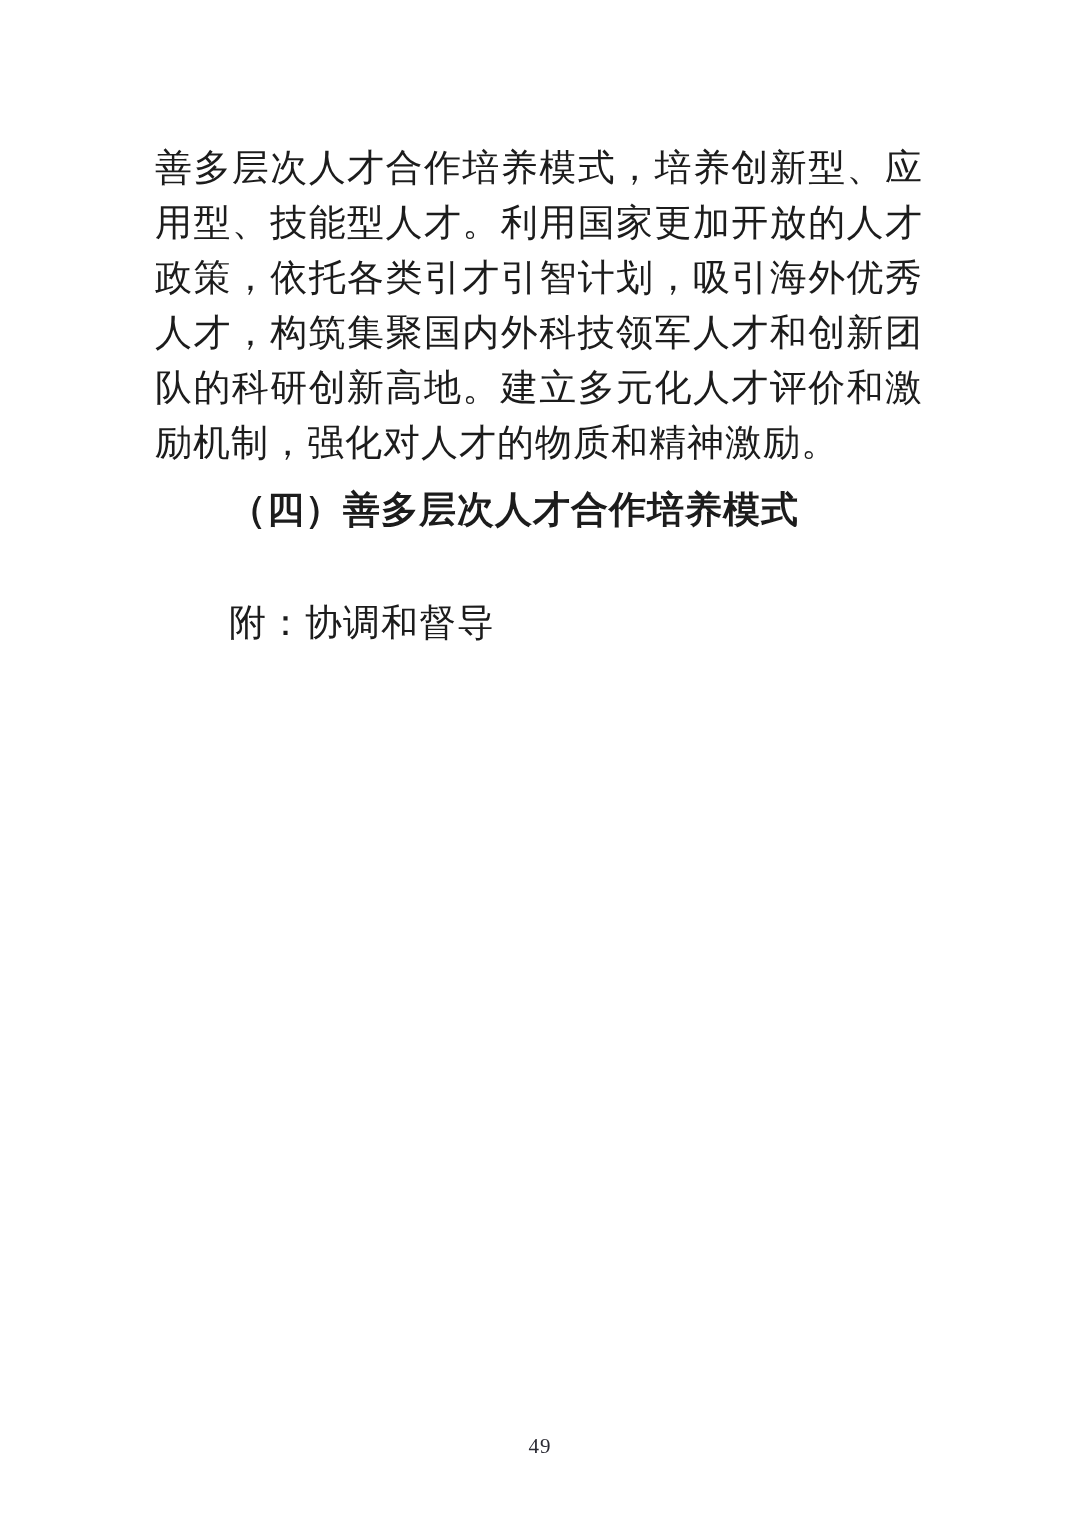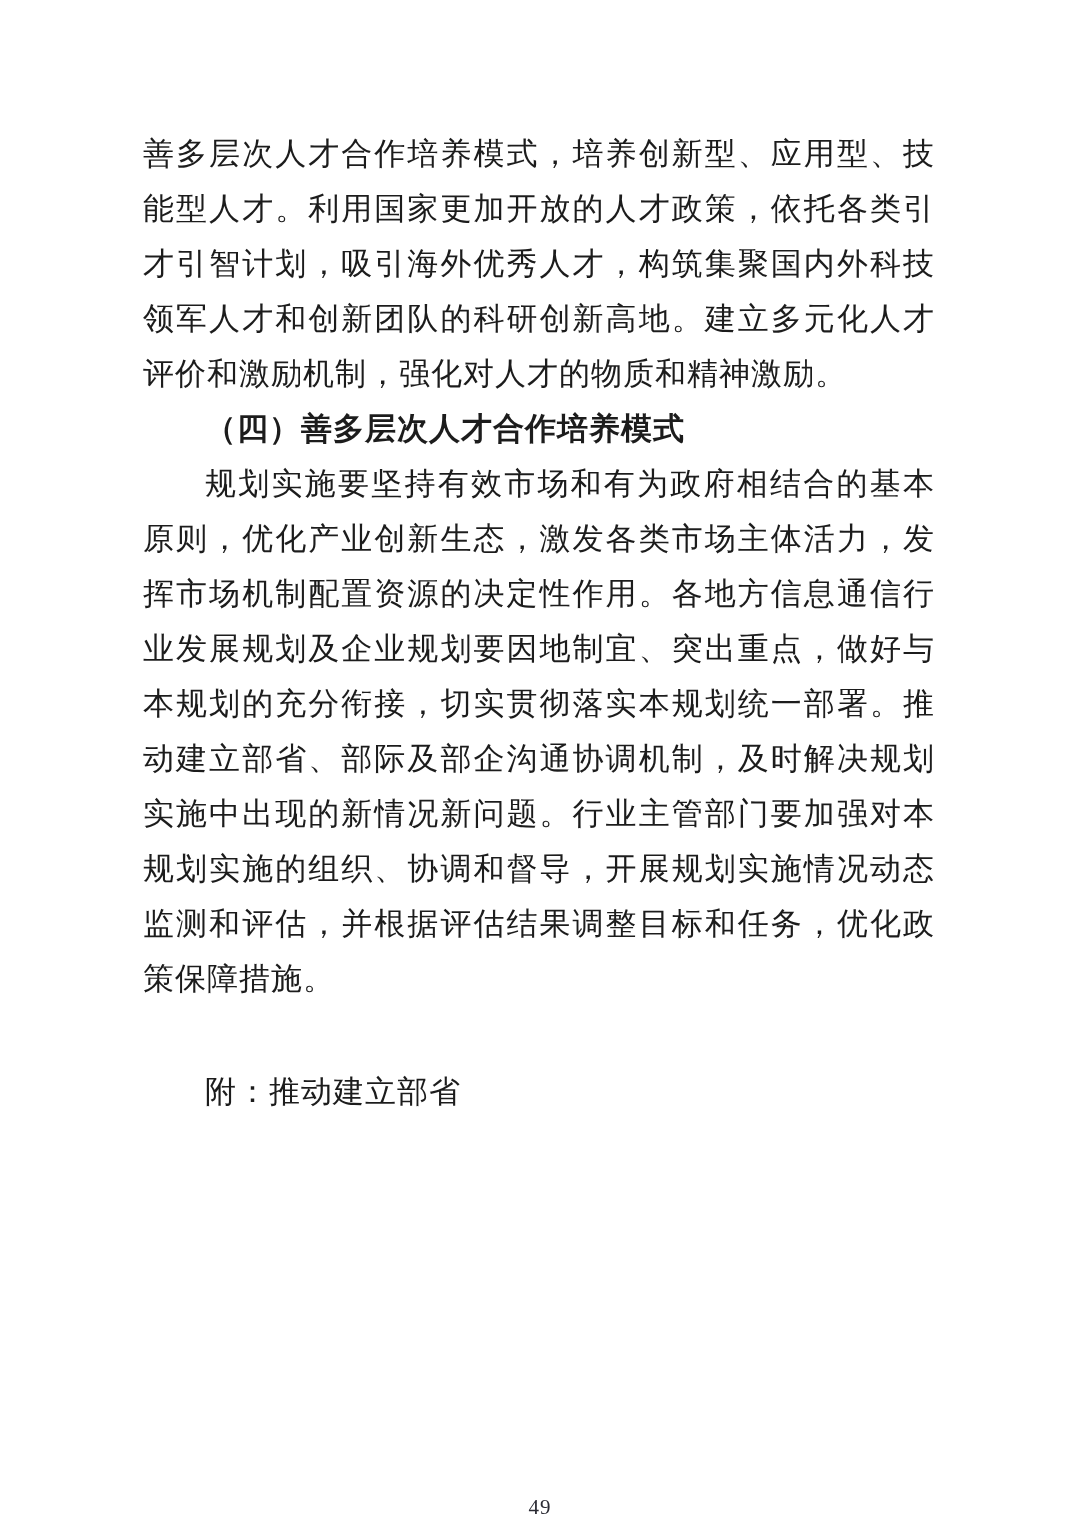--- a/index.html
+++ b/index.html
@@ -16,55 +16,53 @@
     font-family: "Liberation Serif", "DejaVu Serif", serif;
     color: #1c1c1c;
   }
   .text-block {
     position: absolute;
     left: 143px;
     top: 128px;
     width: 792px;
   }
   .text-block p {
-    margin: 0;
-    font-size: 31px;
+    margin: 12px;
+    font-size: 37px;
     line-height: 55px;
     text-align: justify;
     text-justify: inter-character;
     letter-spacing: 1px;
-    font-family: Liberation Mono, monospace;
   }
   p.indent {
     text-indent: 2em;
   }
   p.heading {
     font-weight: bold;
     text-indent: 2em;
   }
   p.attachment {
     text-indent: 2em;
     margin-top: 58px !important;
     text-align: left;
   }
   .page-number {
     position: absolute;
     left: 0;
-    top: 1495px;
+    top: 1434px;
     width: 100%;
     text-align: center;
     font-size: 21px;
     color: #2a2a33;
     letter-spacing: 1px;
   }
 </style>
 </head>
 <body>
 
 <div class="page">
   <div class="text-block">
     <p>善多层次人才合作培养模式，培养创新型、应用型、技能型人才。利用国家更加开放的人才政策，依托各类引才引智计划，吸引海外优秀人才，构筑集聚国内外科技领军人才和创新团队的科研创新高地。建立多元化人才评价和激励机制，强化对人才的物质和精神激励。</p>
     <p class="heading">（四）善多层次人才合作培养模式</p>
-    <p class="indent">规划实施要坚持有效市场和有为政府相结合的基本原则，优化产业创新生态，激发各类市场主体活力，发挥市场机制配置资源的决定性作用。各地方信息通信行业发展规划及企业规划要因地制宜、突出重点，做好与本规划的充分衔接，切实贯彻落实本规划统一部署。推动建立部省、部际及部企沟通协调机制，及时解决规划实施中出现的新情况新问题。行业主管部门要加强对本规划实施的组织、协调和督导，开展规划实施情况动态监测和评估，并根据评估结果调整目标和任务，优化政策保障措施。</p>
-    <p class="attachment">附：推动建立部省</p>
+    <p class="attachment">附：协调和督导</p>
   </div>
   <div class="page-number">49</div>
 </div>
 
 </body></html>

